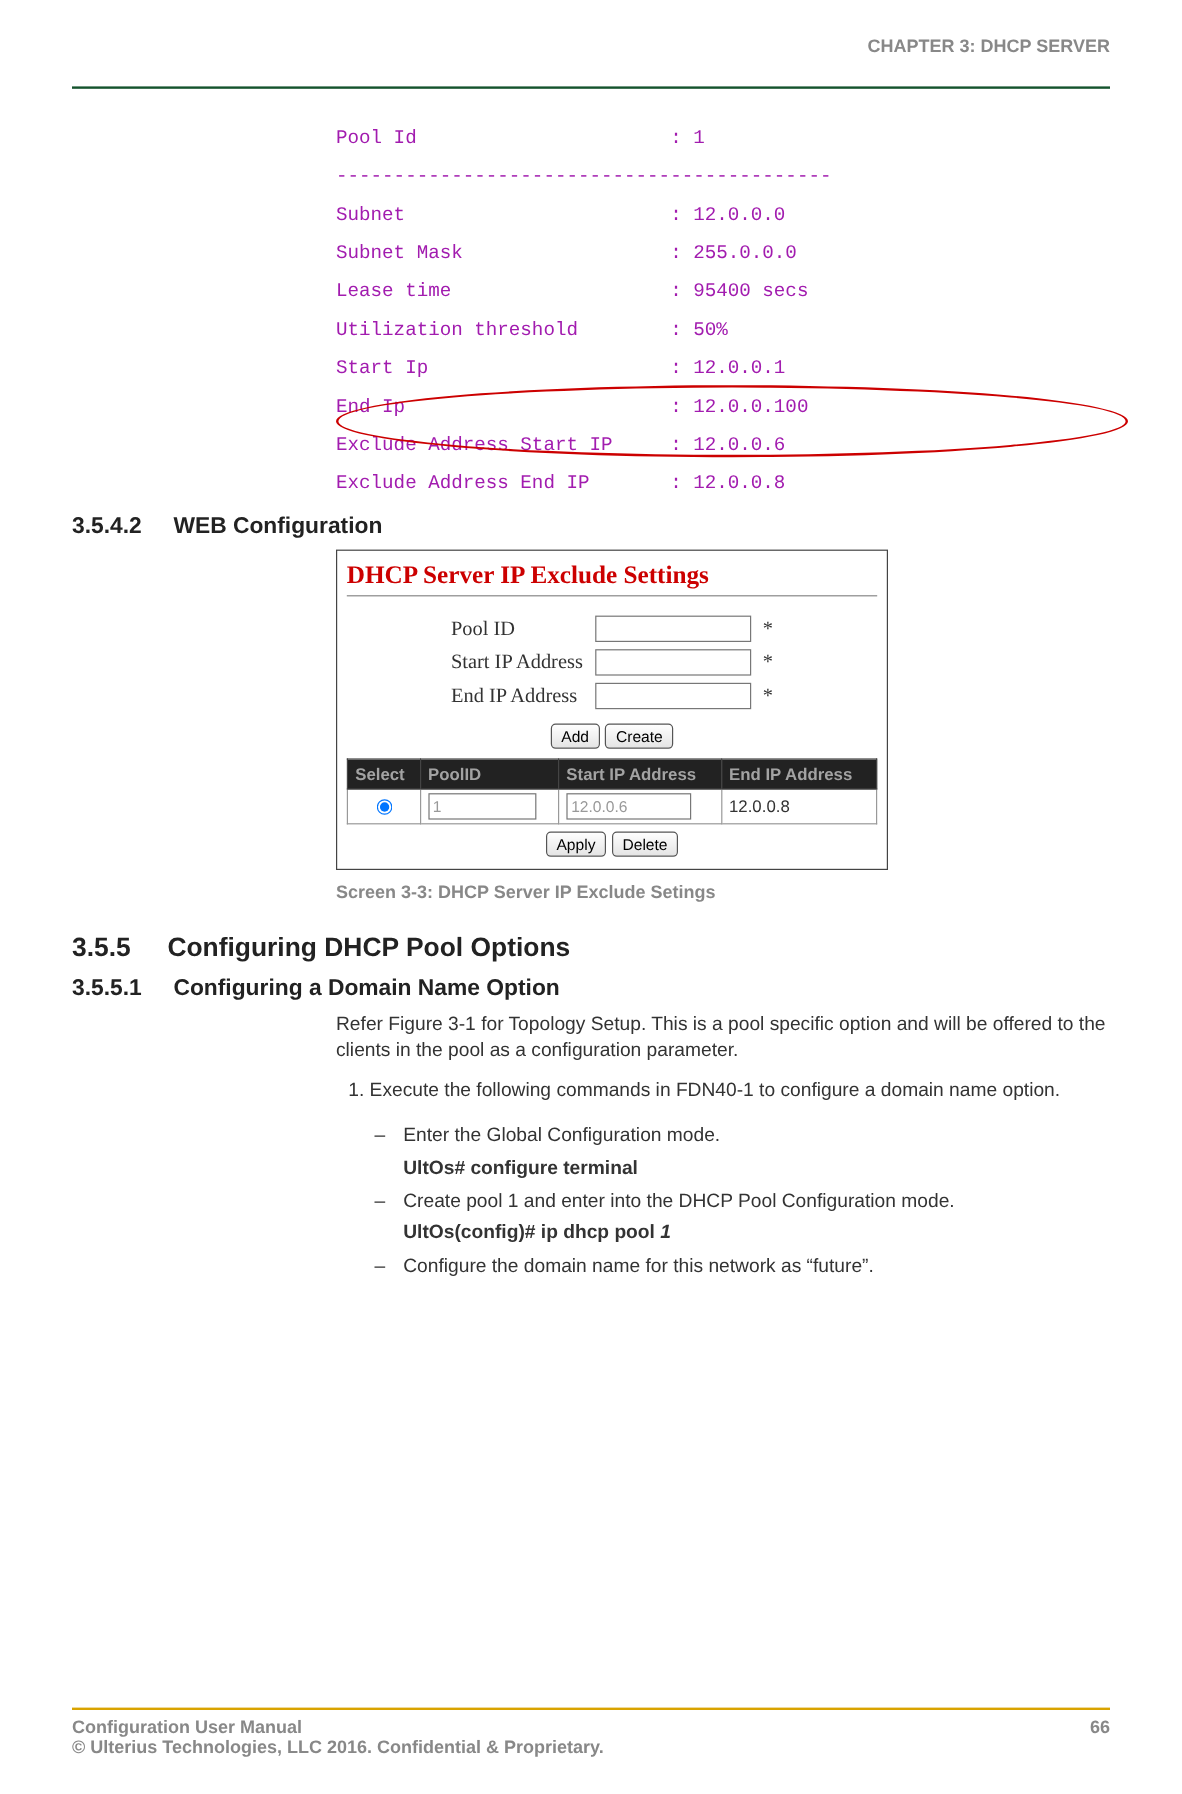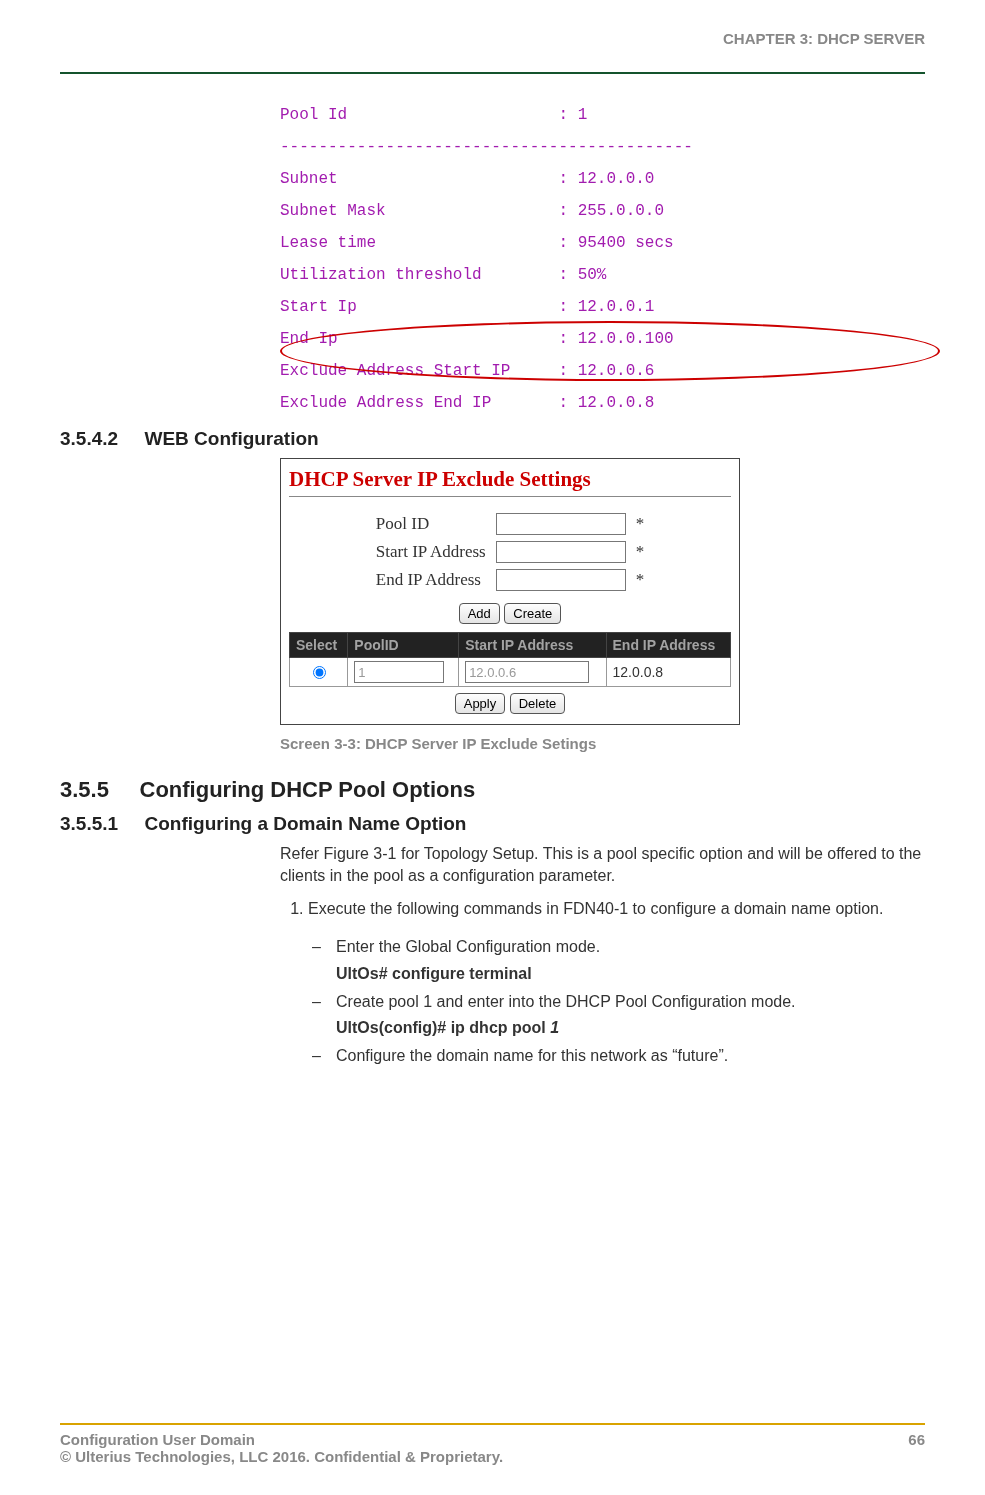--- a/index.html
+++ b/index.html
@@ -230,21 +230,21 @@
       <tbody>
           <tr>
         <th>Select</th>
         <th>PoolID</th>
         <th>Start IP Address</th>
         <th>End IP Address</th>
       </tr>
       <tr>
         <td style="text-align:center;"><input type="radio" class="radio" checked="" style=""></td>
         <td><input class="txt-input" style="width: 90px; color: rgb(153, 153, 153);" readonly="" value="1"></td>
-        <td><input class="txt-input" style="width: 124px; color: rgb(153, 153, 153);" readonly="" value="12.0.0.6"></td>
+        <td><input class="txt-input" style="width: 104px; color: rgb(153, 153, 153);" readonly="" value="12.0.0.6"></td>
         <td style="color:#333;">12.0.0.8</td>
       </tr>
     </tbody>
       </table>
     <div class="center-row">
       <button class="btn">Apply</button>
       <button class="btn">Delete</button>
     </div>
   </div>
 
@@ -271,18 +271,18 @@
 
   <div class="sub-item">Create pool 1 and enter into the DHCP Pool Configuration mode.</div>
   <div class="cmd">
     <span>UltOs(config)# ip dhcp pool </span><span class="italic">1</span>
   </div>
 
   <div class="sub-item">Configure the domain name for this network as “future”.</div>
 
   <div class="page-footer">
     <div class="pf-row">
-      <span>Configuration User Domain</span>
+      <span>Configuration User Manual</span>
       <span>66</span>
     </div>
     <div>© Ulterius Technologies, LLC 2016. Confidential &amp; Proprietary.</div>
   </div>
 </div>
 
 </body></html>

